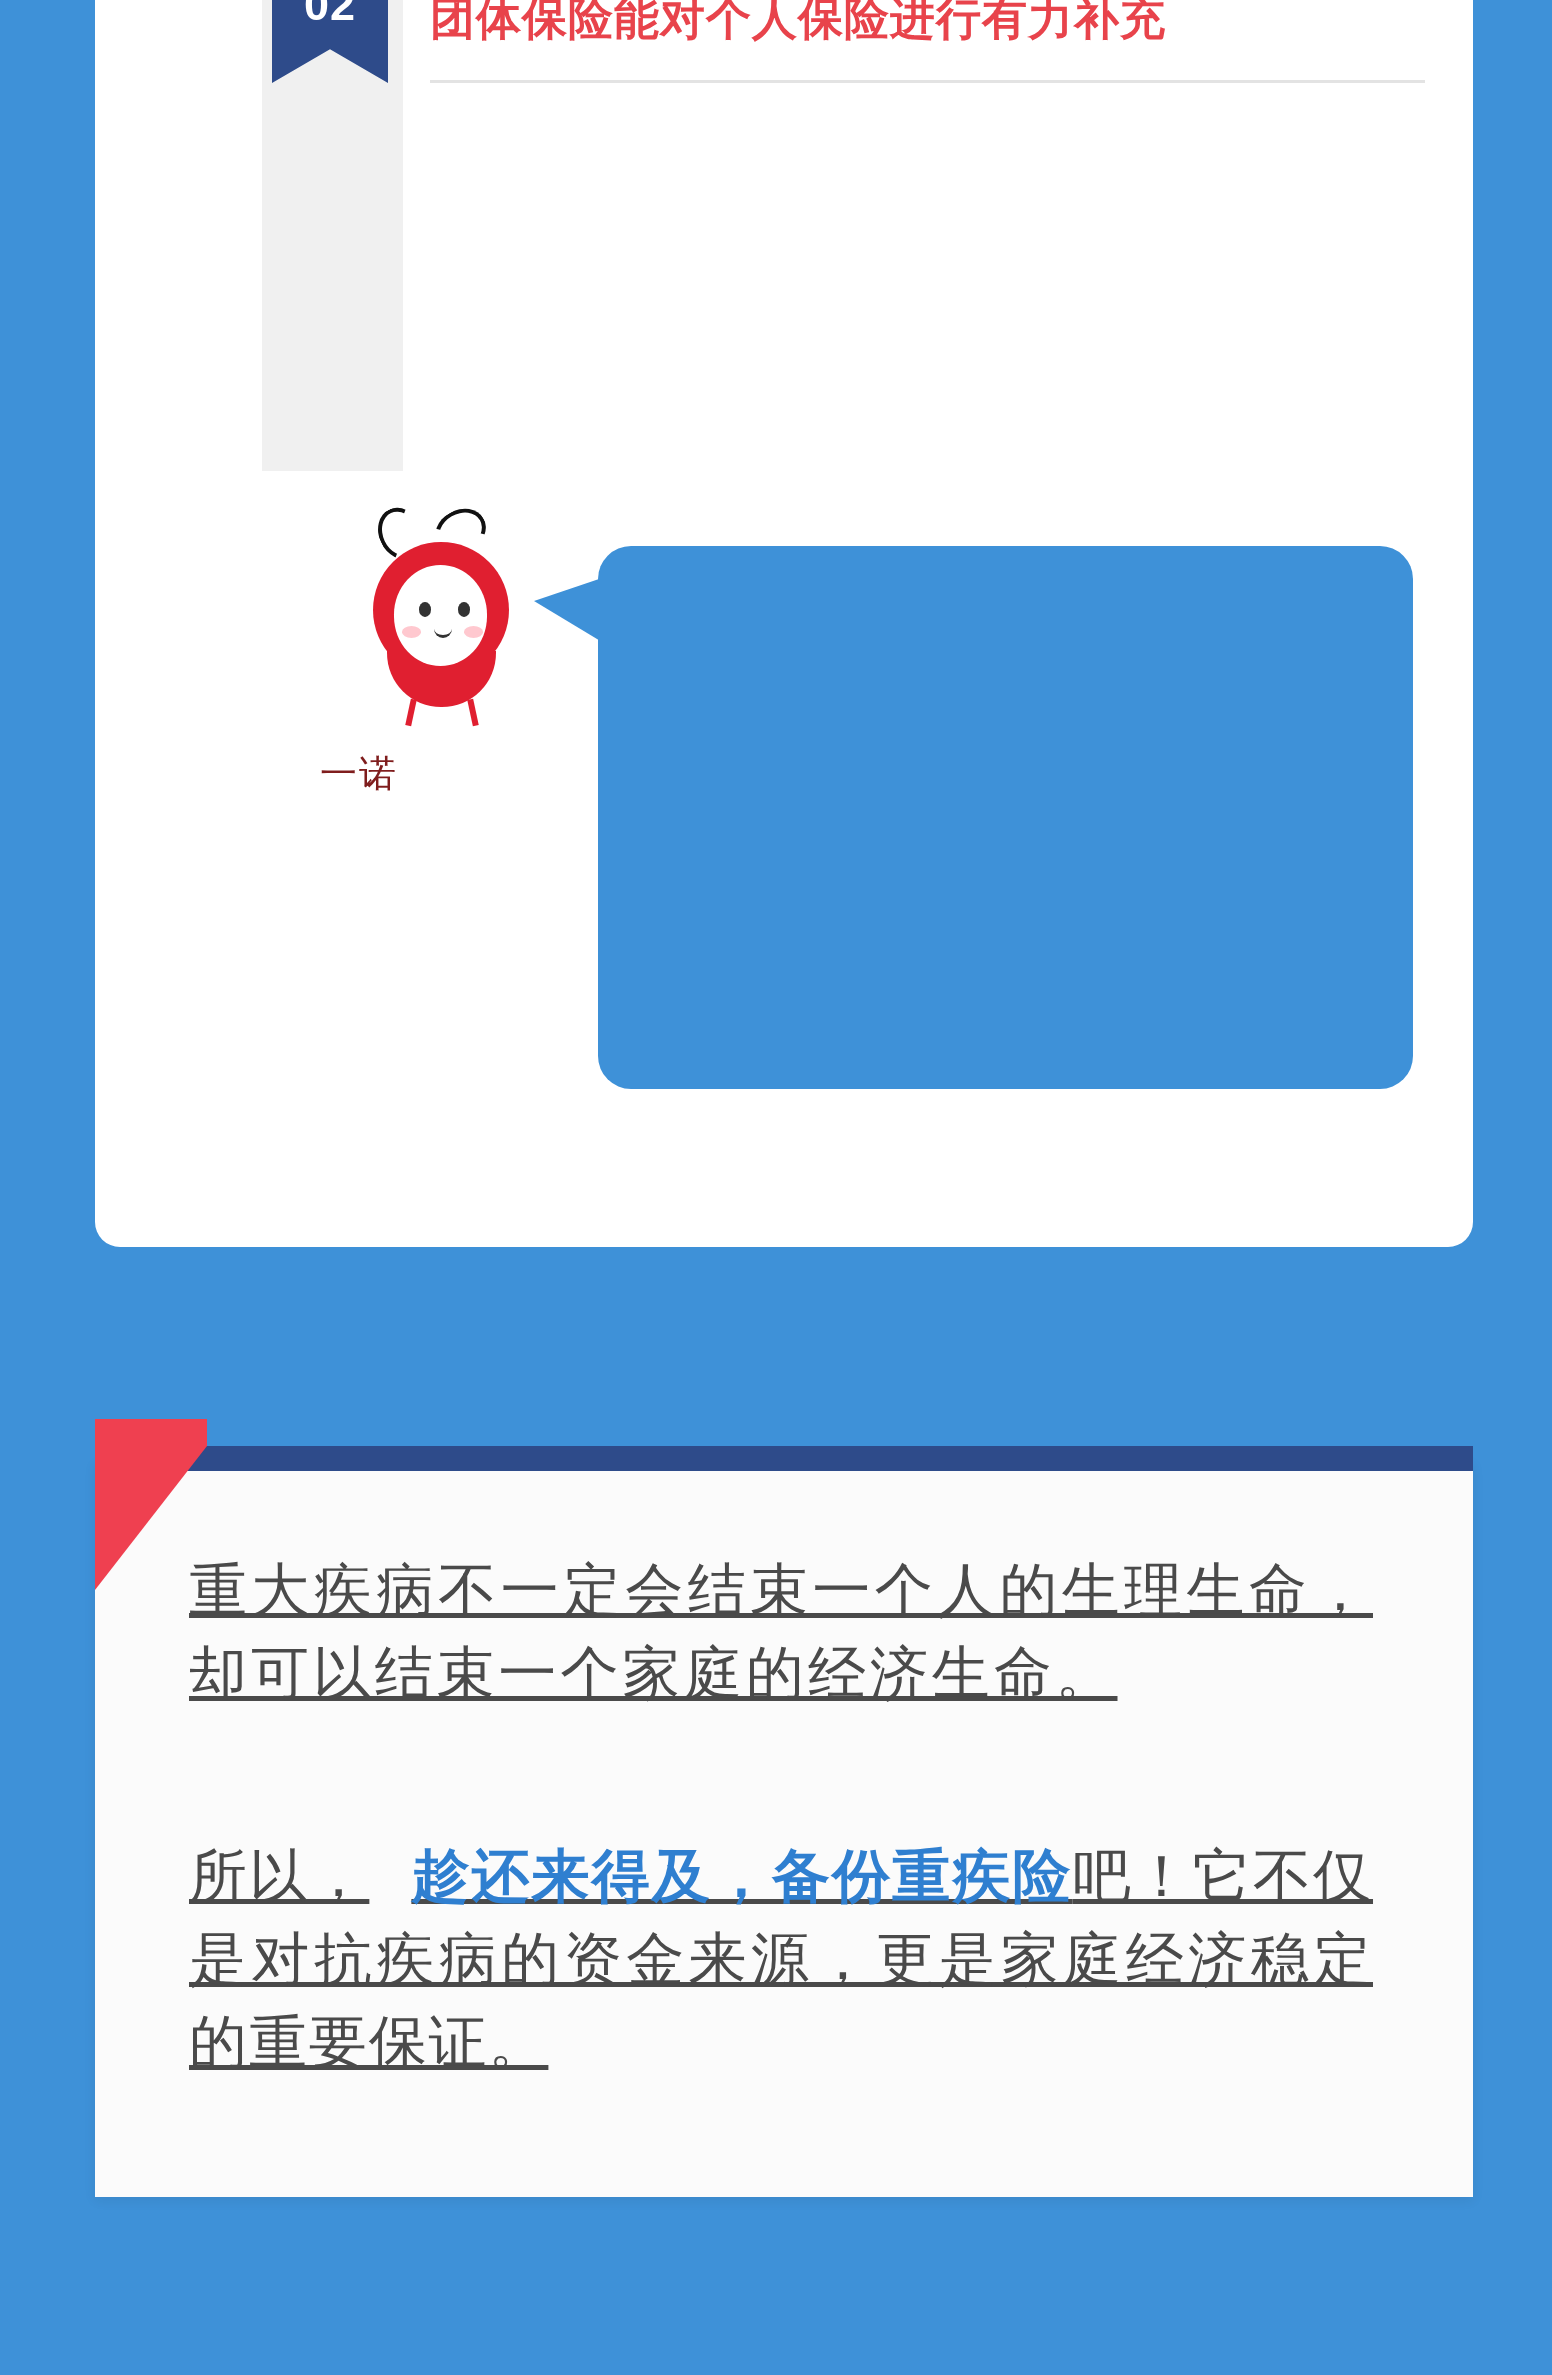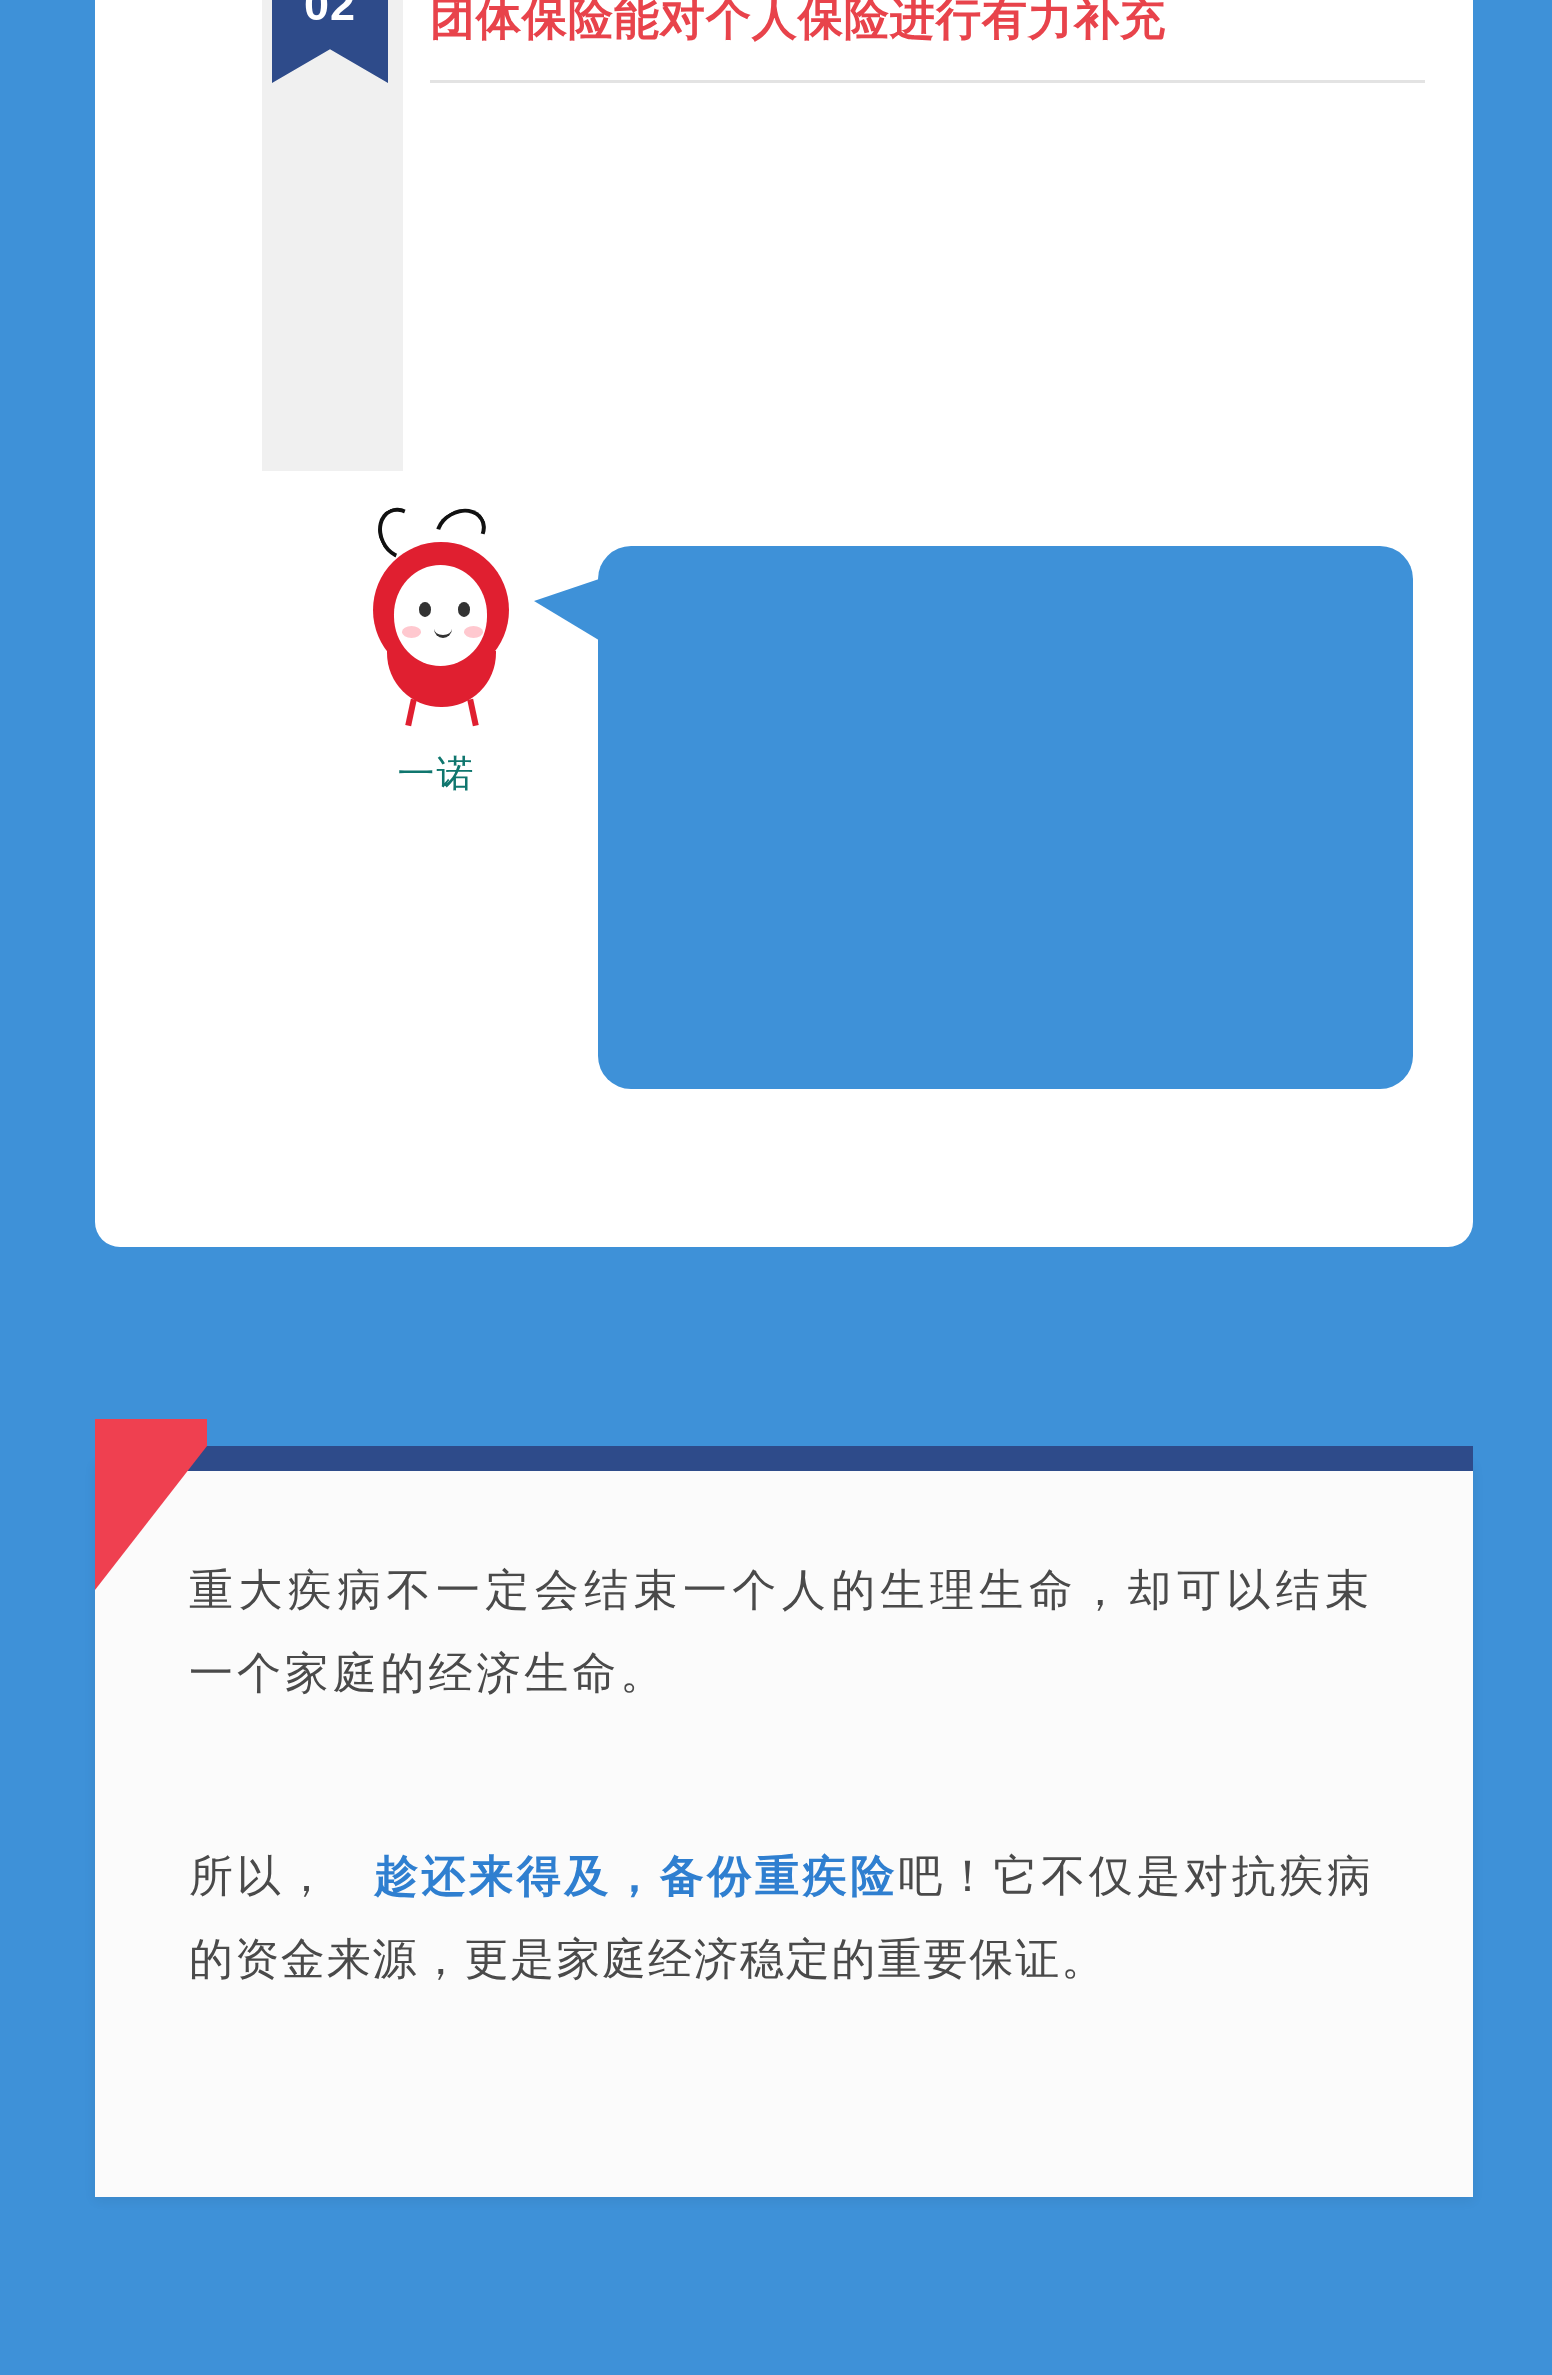--- a/index.html
+++ b/index.html
@@ -166,23 +166,23 @@
     background: #e01f30;
     top: 194px;
   }
   .mascot .leg-l { left: 70px; transform: rotate(12deg); }
   .mascot .leg-r { left: 132px; transform: rotate(-12deg); }
   .mascot-name {
     position: absolute;
     left: 225px;
     top: 807px;
     width: 233px;
-    text-align: center;
+    text-align: left;
     font-size: 37px;
-    color: #0f766e;
+    color: #7f1d1d;
     letter-spacing: 1.9px;
   }
 
   
   .bubble {
     position: absolute;
     left: 503px;
     top: 604px;
     width: 815px;
     height: 543px;
@@ -235,24 +235,25 @@
     width: 0; height: 0;
     border-left: 112px solid #ef4050;
     border-bottom: 144px solid transparent;
     border-top: 27px solid #ef4050;
   }
   .c2-para {
     position: absolute;
     left: 189px;
     width: 1184px;
     color: #4a4a4a;
-    font-size: 44px;
+    font-size: 58px;
     line-height: 83px;
     letter-spacing: 3.9px;
     text-align: justify;
+    text-decoration: underline;
   }
   .c2-p1 { top: 1548px; }
   .c2-p2 { top: 1834px; letter-spacing: 1.9px; }
   .c2-p2 b { color: #2f7fd0; font-weight: bold; margin-left: 42px; }
 </style>
 </head>
 <body>
 
 <div class="card1">
 

